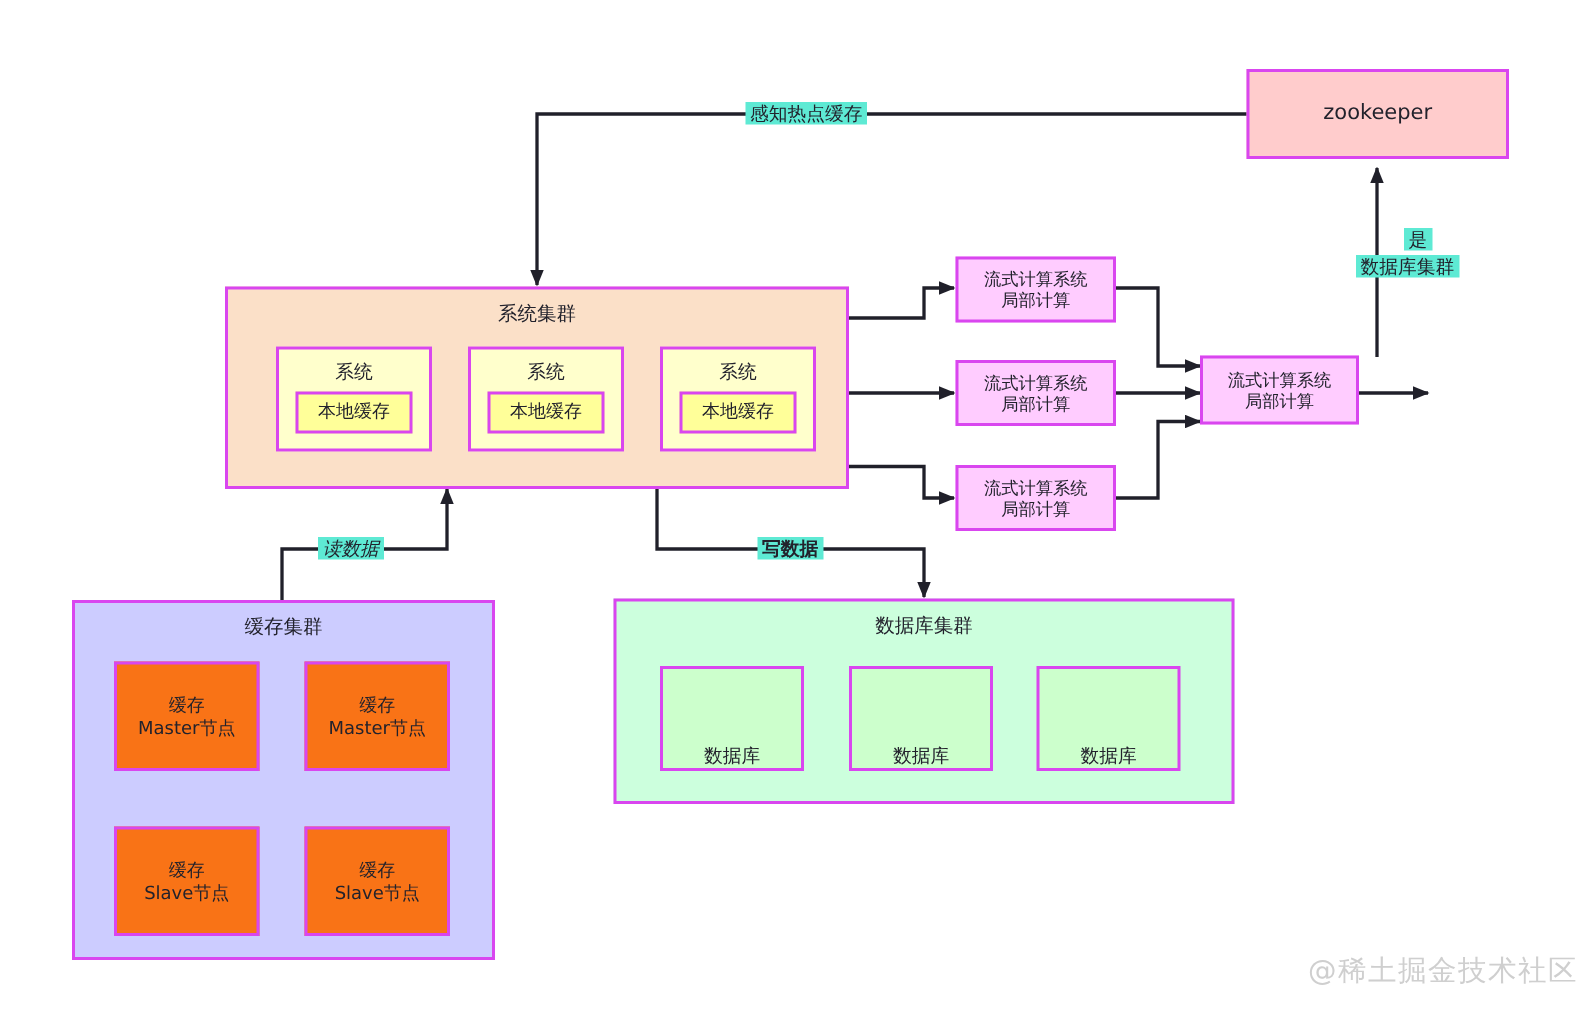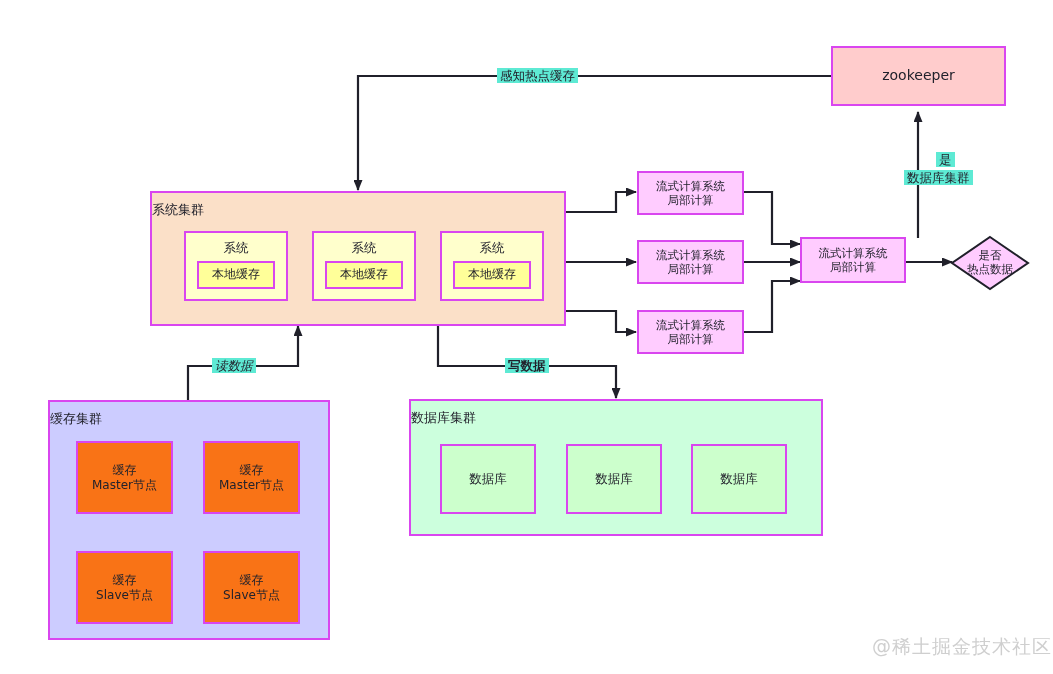--- a/index.html
+++ b/index.html
@@ -29,21 +29,21 @@
     color: #22222c;
     line-height: 1.25;
   }
   .cluster {
     justify-content: flex-start;
     padding-top: 9px;
   }
   .cluster-title {
     font-size: 13px;
     width: 100%;
-    text-align: left;
+    text-align: center;
   }
   .edge-label {
     position: absolute;
     font-size: 12.5px;
     color: #22222c;
     background: #5eead4;
     text-align: center;
     line-height: 1.2;
     white-space: nowrap;
     padding: 0 3px;
@@ -65,21 +65,21 @@
   }
   .zk { background: #ffcccc; }
   .syscluster { background: #fbe0c8; }
   .sysbox { background: #ffffcc; }
   .localcache { background: #ffff99; }
   .streambox { background: #ffccff; }
   .globalbox { background: #ffccff; }
   .cachecluster { background: #ccccff; }
   .cachenode { background: #f97316; }
   .dbcluster { background: #ccffdd; }
-  .dbnode { background: #ccffcc; }
+  .dbnode { background: #ccffcc; justify-content: flex-end; }
   .diamond-wrap {
     position: absolute;
   }
   .diamond-label {
     position: absolute;
     left: 0; top: 0;
     width: 100%; height: 100%;
     display: flex;
     flex-direction: column;
     align-items: center;
@@ -165,29 +165,20 @@
   <div class="node streambox" style="left:637px; top:310px; width:107px; height:44px; font-size:11.5px;">
     <div>流式计算系统</div>
     <div>局部计算</div>
   </div>
 
   <div class="node globalbox" style="left:800px; top:237px; width:106px; height:46px; font-size:11.5px;">
     <div>流式计算系统</div>
     <div>局部计算</div>
   </div>
 
-  <div class="diamond-wrap" style="left:950px; top:235px; width:80px; height:56px;">
-    <svg width="80" height="56" viewBox="0 0 80 56">
-      <polygon points="40,2 78,28 40,54 2,28" fill="#ffccff" stroke="#20202a" stroke-width="2"></polygon>
-    </svg>
-    <div class="diamond-label">
-      <div>是否</div>
-      <div>热点数据</div>
-    </div>
-  </div>
 
   <div class="node cluster cachecluster" style="left:48px; top:400px; width:282px; height:240px;">
     <div class="cluster-title">缓存集群</div>
   </div>
 
   <div class="node cachenode" style="left:76px; top:441px; width:97px; height:73px; font-size:12px;">
     <div>缓存</div>
     <div>Master节点</div>
   </div>
 

